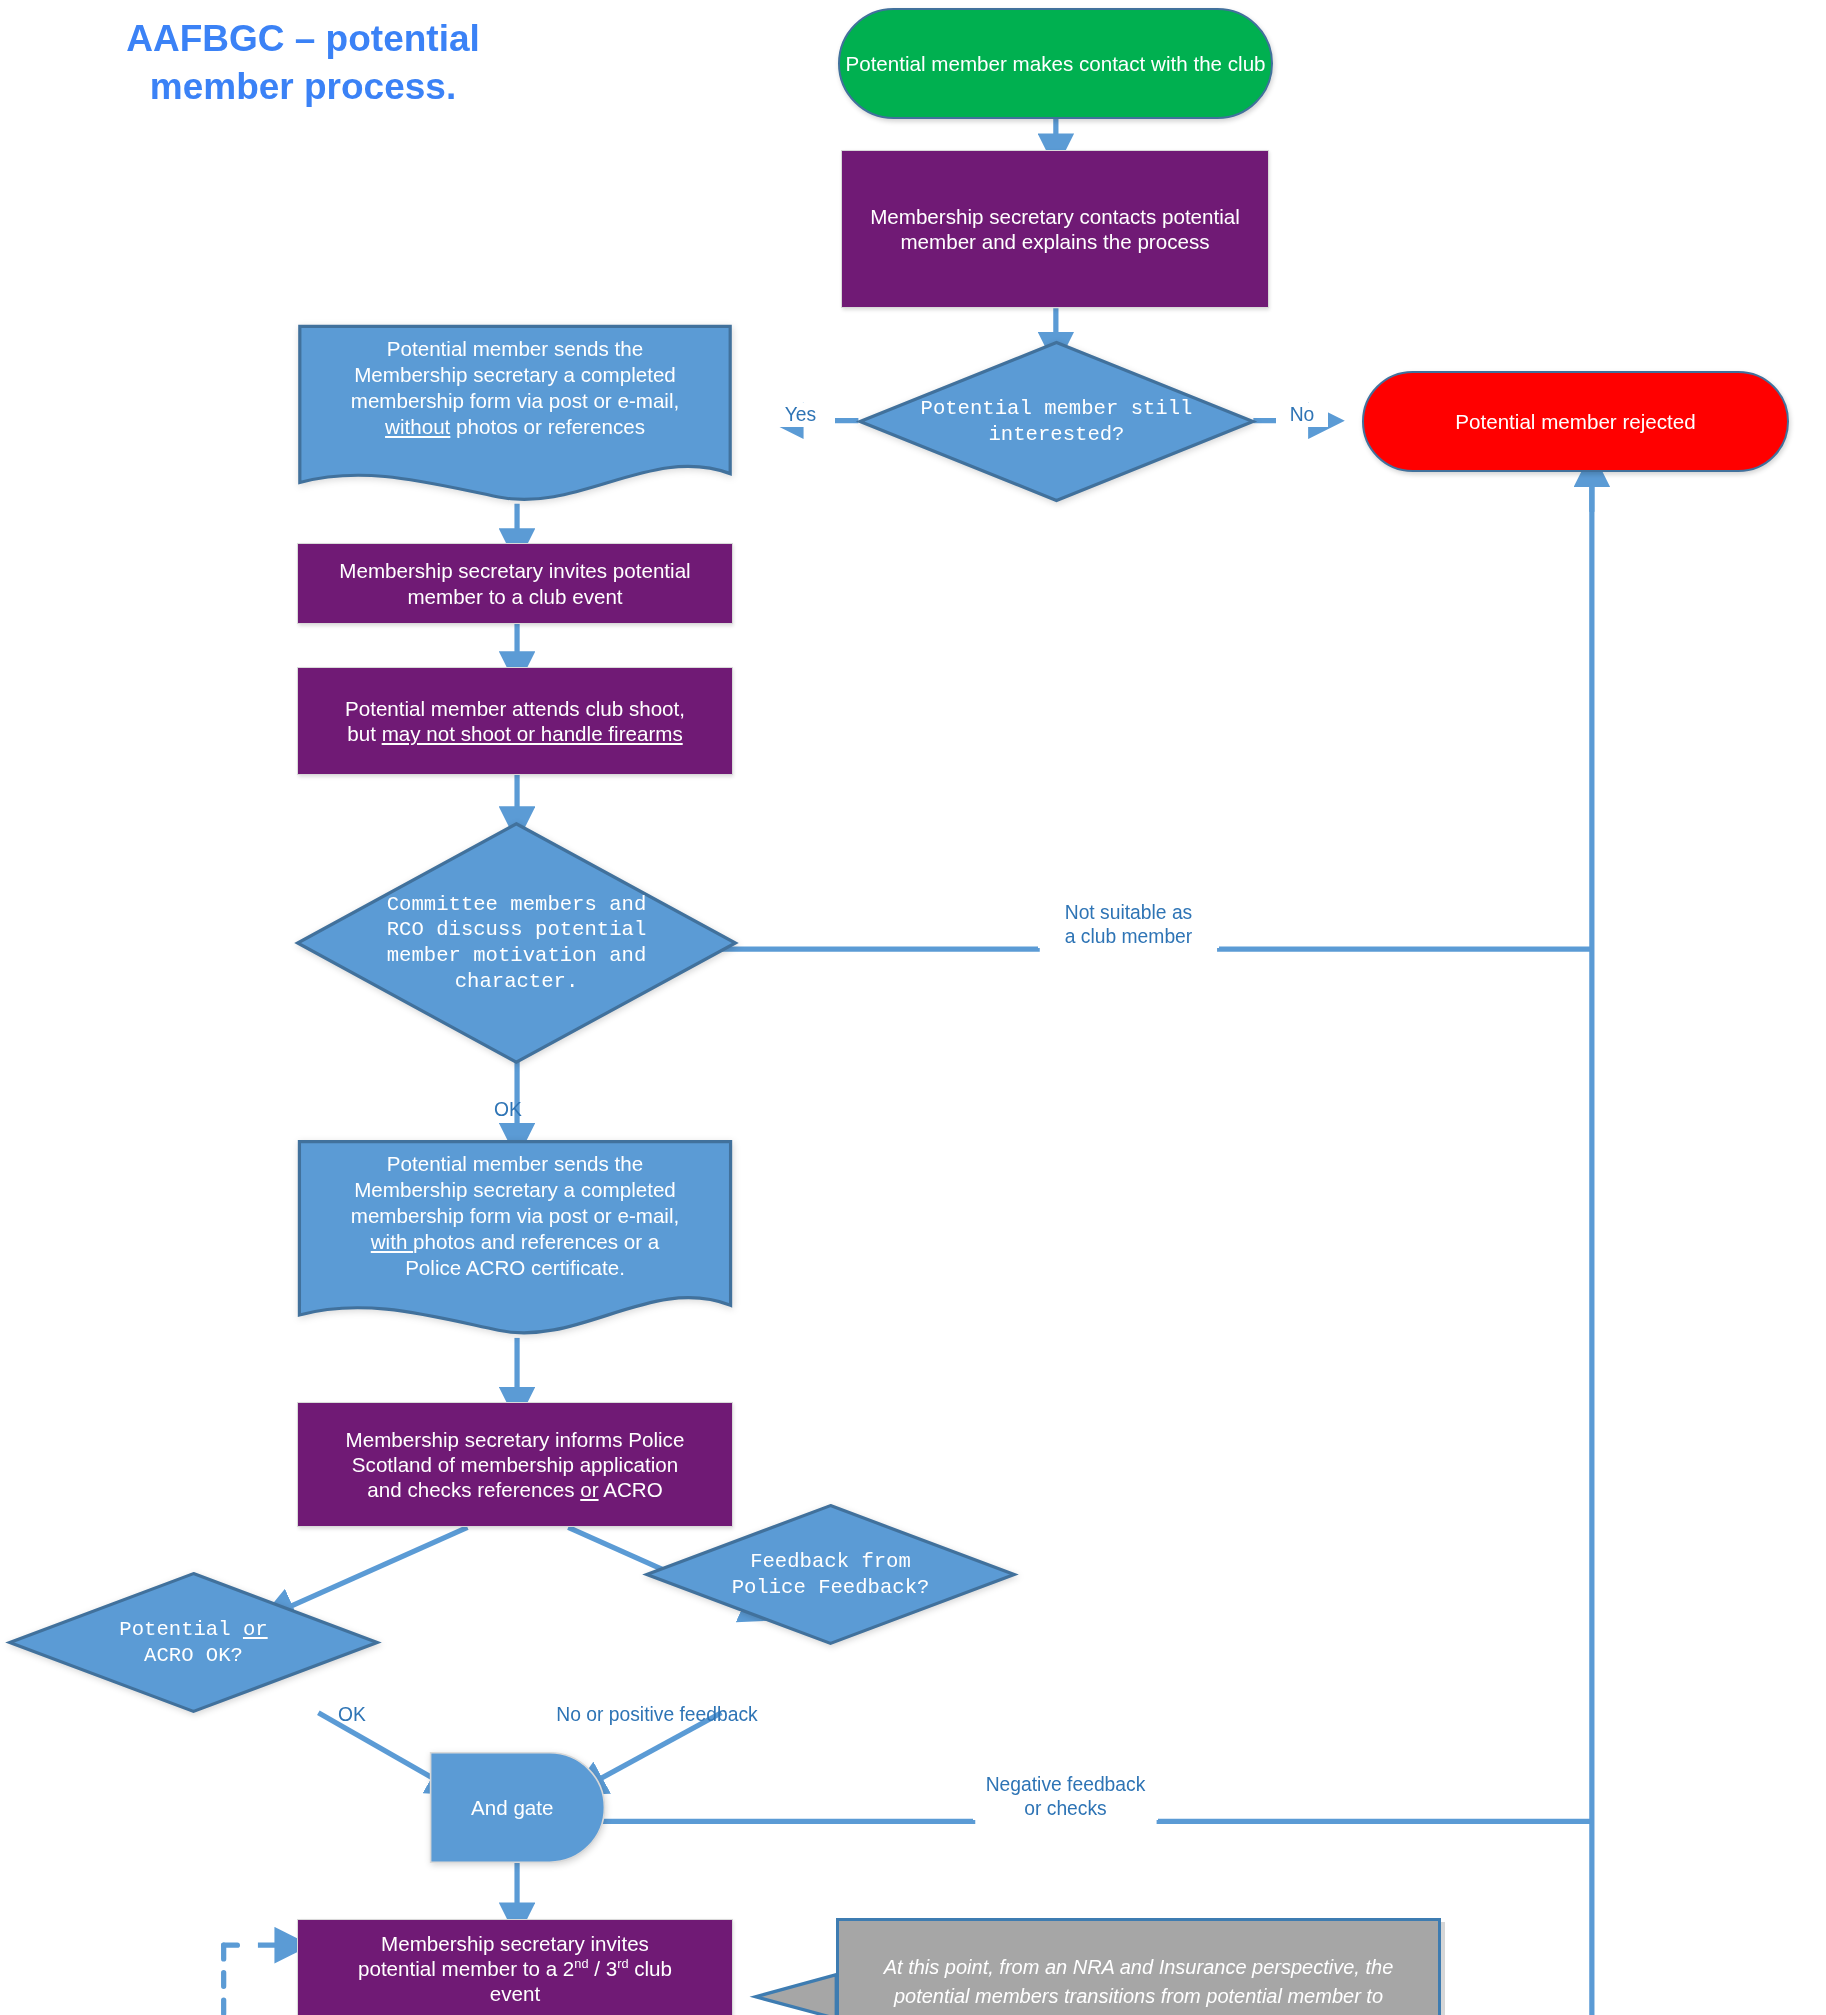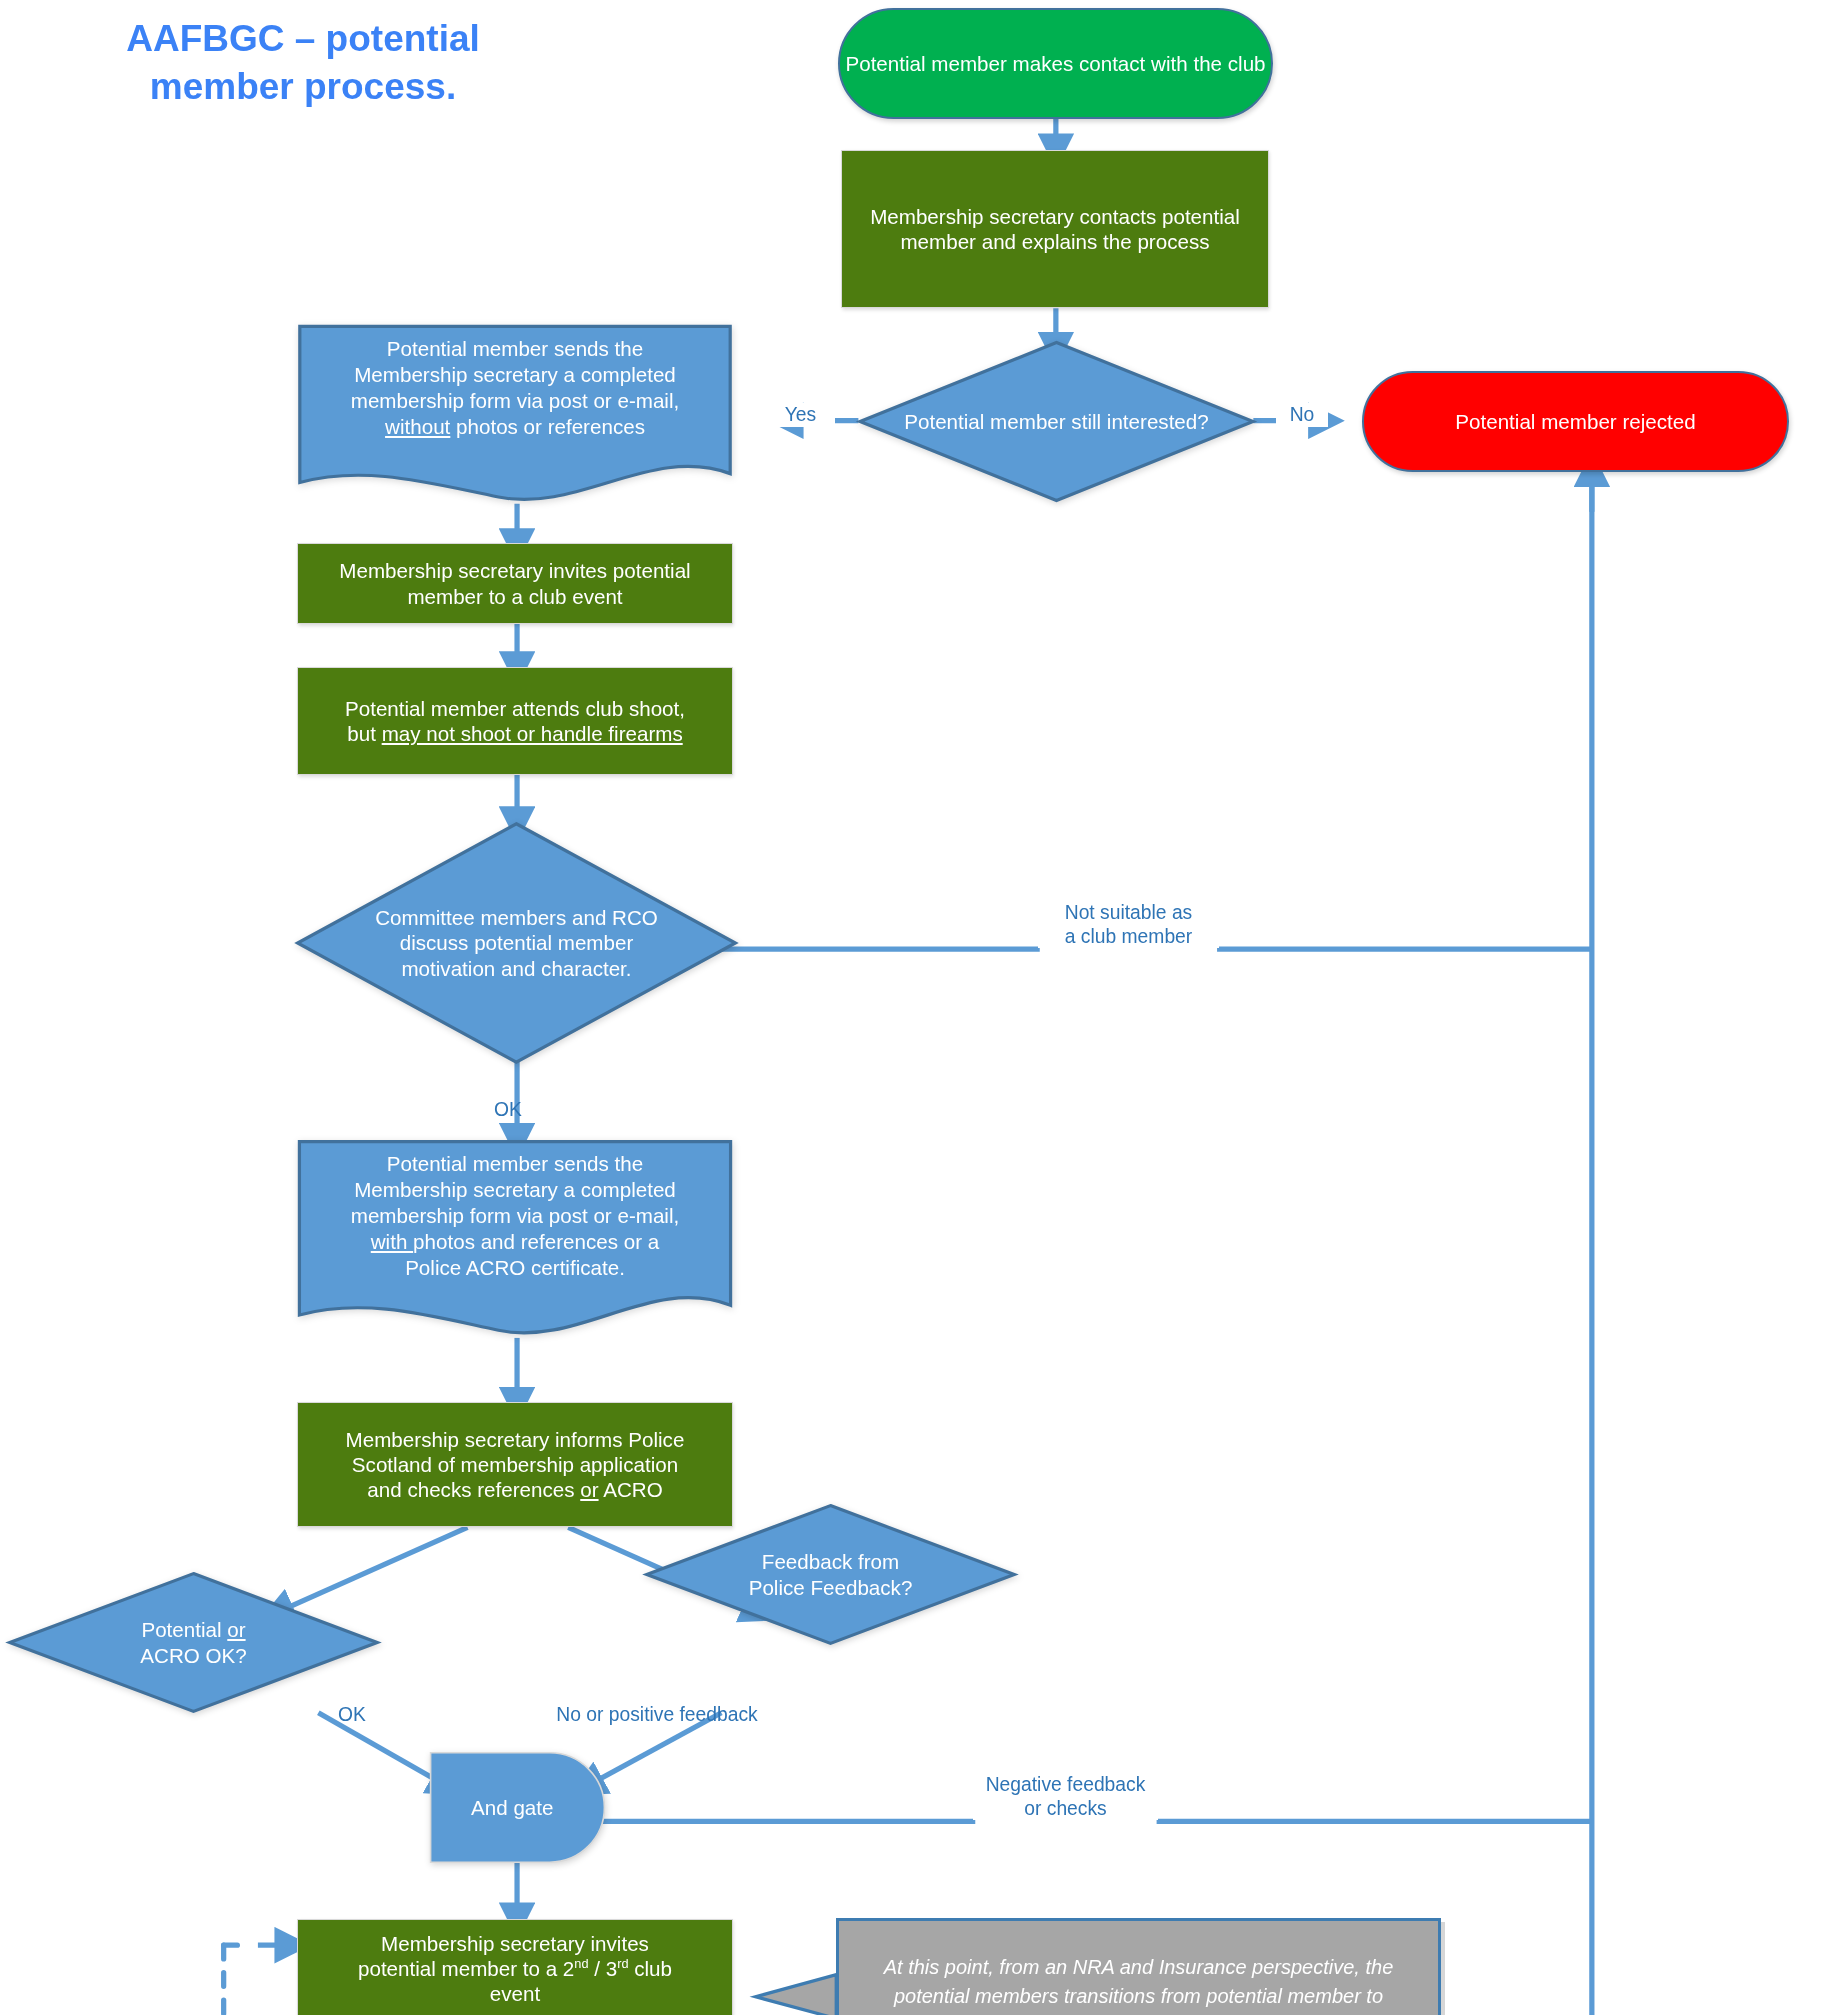--- a/index.html
+++ b/index.html
@@ -18,40 +18,40 @@
     display:flex;
     align-items:center;
     justify-content:center;
     text-align:center;
     color:#ffffff;
     line-height:1.22;
     z-index:5;
   }
   .node .txt{display:block;width:100%;padding:0 4px;}
   .proc{
-    background:#4d7c0f;
+    background:#701a75;
     border:0.4px solid #d9d9d9;
     box-shadow:1.2px 2px 3.6px rgba(0,0,0,0.14);
     font-size:20.6px;
   }
   .term{
     border:2.8px solid #41719C;
     box-shadow:1.2px 2.4px 4.8px rgba(0,0,0,0.18);
     font-size:20.6px;
   }
   .term.green{background:#00B050;border-radius:60px;}
   .term.red{background:#FF0000;border-radius:60px;}
   .diamond-wrap{position:absolute;z-index:5;}
   .diamond-wrap svg{position:absolute;left:0;top:0;overflow:visible;
      filter:drop-shadow(1.2px 2.4px 3.2px rgba(0,0,0,0.16));}
   .diamond-label{
     position:absolute;left:0;top:0;width:100%;height:100%;
     display:flex;align-items:center;justify-content:center;
     color:#fff;text-align:center;font-size:20.6px;line-height:1.24;
-    z-index:2;pointer-events:none;
+    z-index:2;pointer-events:none;font-family:Liberation Mono, monospace;
   }
   .docshape{position:absolute;z-index:5;}
   .docshape svg{position:absolute;left:0;top:0;
      filter:drop-shadow(1.2px 2.4px 3.6px rgba(0,0,0,0.15));}
   .doc-label{
     position:absolute;left:0;top:0;width:100%;
     display:flex;align-items:flex-start;justify-content:center;
     color:#fff;text-align:center;font-size:20.6px;line-height:1.26;
     z-index:2;pointer-events:none;padding-top:12px;box-sizing:border-box;
   }

